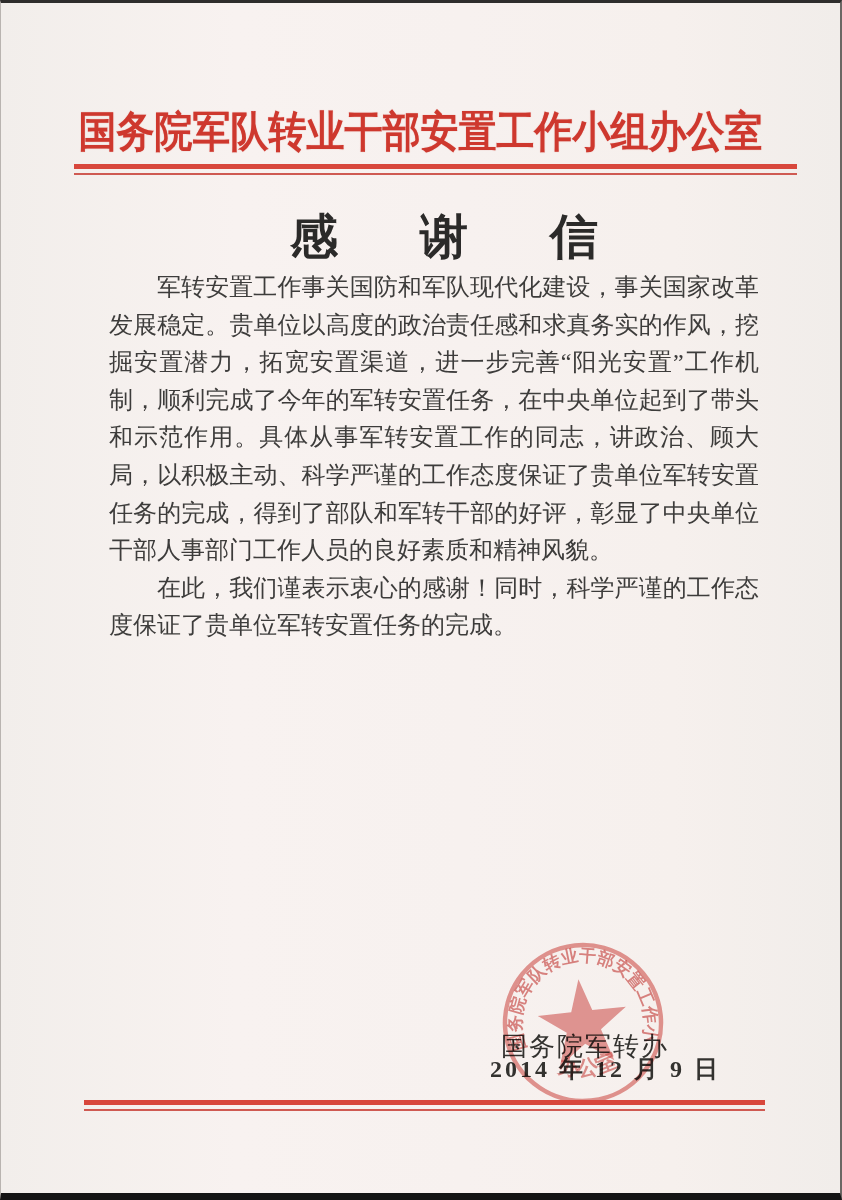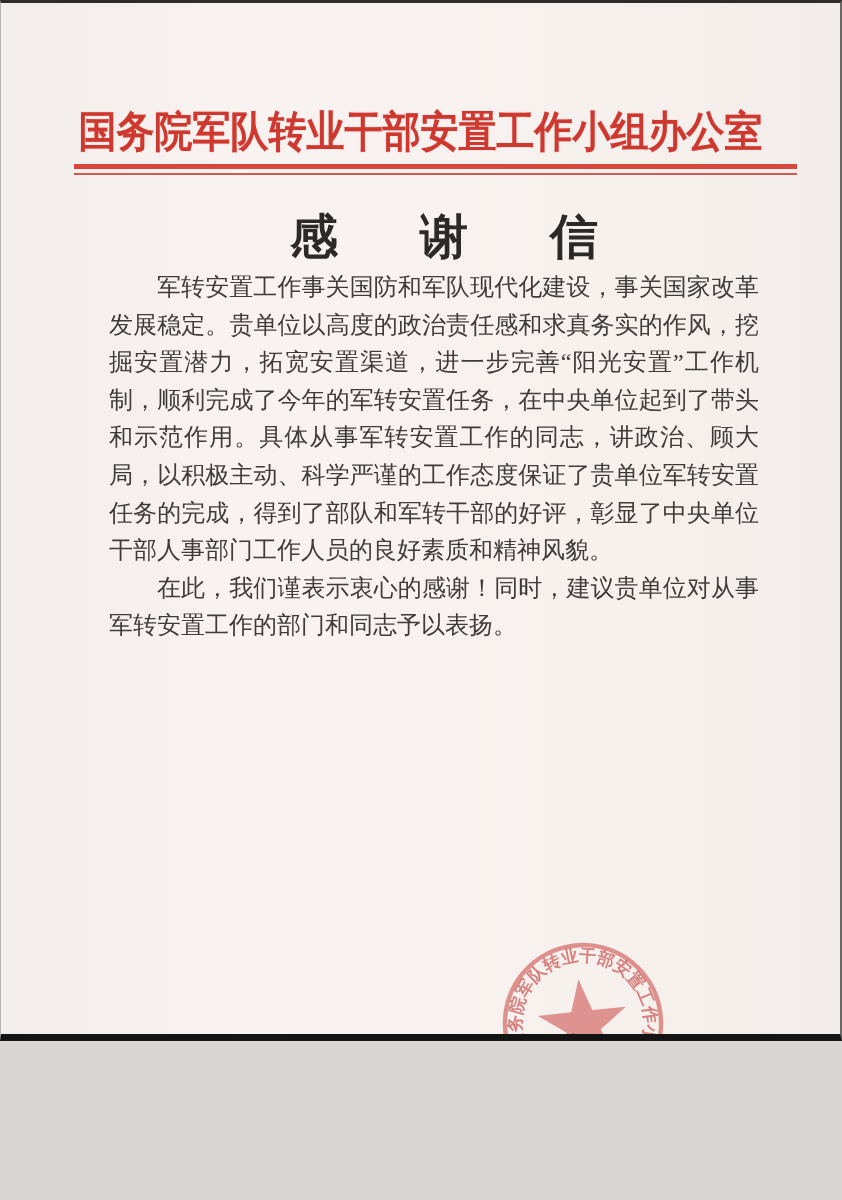--- a/index.html
+++ b/index.html
@@ -3,21 +3,21 @@
 <meta charset="utf-8">
 <style>
   html,body{margin:0;padding:0;}
   body{
     width:842px;height:1200px;
     background:#d8d5d2;
     font-family:"Liberation Serif","DejaVu Serif",serif;
   }
   .page{
     position:relative;
-    width:842px;height:1041px;
+    width:842px;height:1200px;
     box-sizing:border-box;
     background:linear-gradient(90deg,#f2eeeb 0%,#f8f2f0 28%,#f7f1ef 55%,#f6f0ed 80%,#f1edea 100%);
     border-top:3px solid #2e2d2c;
     border-bottom:7px solid #141414;
     border-left:1px solid #b9b4b0;
     border-right:2px solid #6b6764;
     overflow:hidden;
   }
   .office-title{
     position:absolute;
@@ -107,21 +107,21 @@
 
   <div class="double-rule rule-top">
     <div class="thick"></div>
     <div class="thin"></div>
   </div>
 
   <div class="letter-title">感谢信</div>
 
   <div class="letter-body">
     <p>军转安置工作事关国防和军队现代化建设，事关国家改革发展稳定。贵单位以高度的政治责任感和求真务实的作风，挖掘安置潜力，拓宽安置渠道，进一步完善“阳光安置”工作机制，顺利完成了今年的军转安置任务，在中央单位起到了带头和示范作用。具体从事军转安置工作的同志，讲政治、顾大局，以积极主动、科学严谨的工作态度保证了贵单位军转安置任务的完成，得到了部队和军转干部的好评，彰显了中央单位干部人事部门工作人员的良好素质和精神风貌。</p>
-    <p>在此，我们谨表示衷心的感谢！同时，建议贵单位对从事军转安置工作的部门和同志予以表扬。</p>
+    <p>在此，我们谨表示衷心的感谢！同时，科学严谨的工作态度保证了贵单位军转安置任务的完成。</p>
   </div>
 
   <div class="signature-name">国务院军转办</div>
 
   <div class="signature-date">2014 年 12 月 9 日</div>
 
   <svg class="stamp" viewBox="0 0 176 176">
     <circle cx="88" cy="88" r="78" fill="none" stroke="rgba(214,90,86,0.62)" stroke-width="4.5"></circle>
     <path d="M 88 44 L 98.6 76.0 L 132.3 76.2 L 105.2 96.1 L 115.3 128.3 L 88 108.8 L 60.7 128.3 L 70.8 96.1 L 43.7 76.2 L 77.4 76.0 Z" fill="rgba(214,90,86,0.60)"></path>
     <defs>

